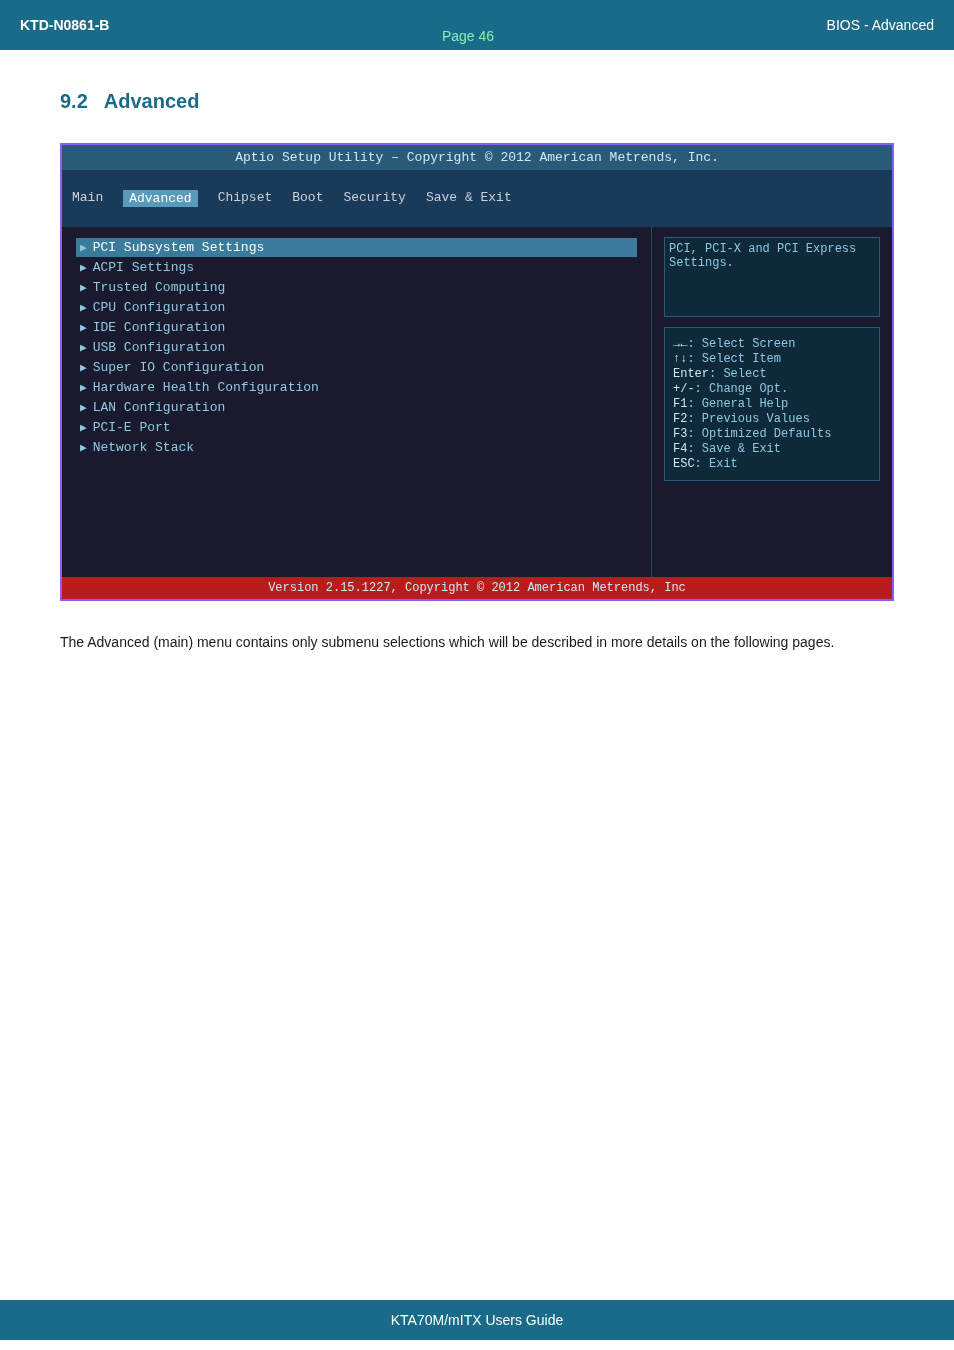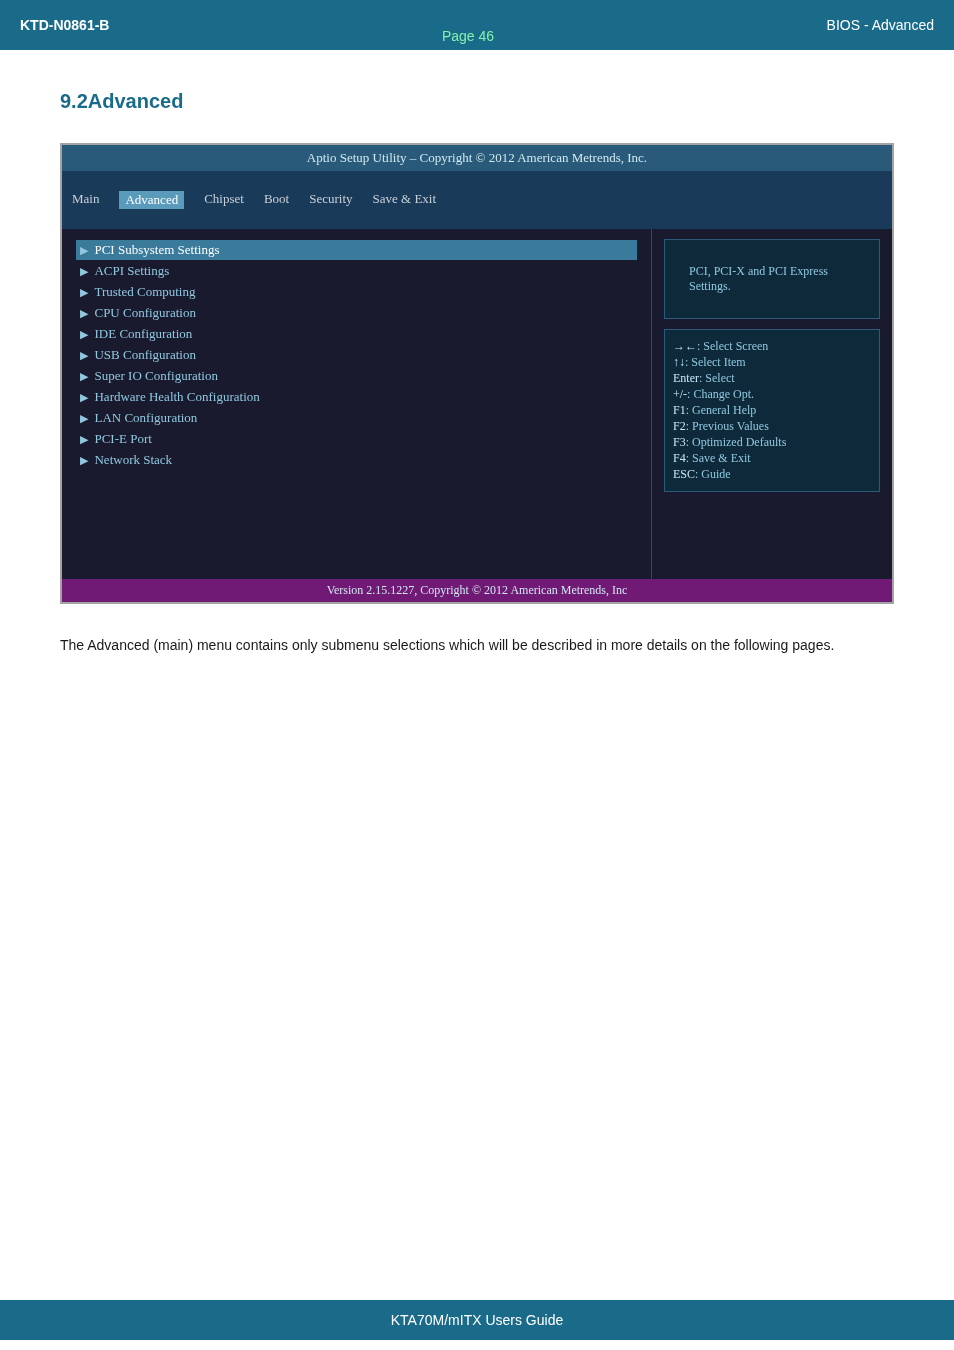--- a/index.html
+++ b/index.html
@@ -39,40 +39,40 @@
 
     
     .main-content {
       padding: 40px 60px;
     }
 
     
     .section-heading {
       display: flex;
       align-items: baseline;
-      gap: 0;
+      gap: 16px;
       margin-bottom: 30px;
     }
     .section-number {
       font-size: 20px;
       font-weight: bold;
       color: #1a6b8a;
     }
     .section-title {
       font-size: 20px;
       font-weight: bold;
       color: #1a6b8a;
     }
 
     
     .bios-panel {
-      border: 2px solid #a3a3a3;
+      border: 2px solid #8b5cf6;
       background: #1a1a2e;
       color: #c8d0d8;
-      font-family: Liberation Serif, serif;
+      font-family: Liberation Mono, monospace;
       font-size: 13px;
       margin-bottom: 30px;
     }
 
     
     .bios-title-bar {
       background: #2a5a7a;
       text-align: center;
       padding: 5px;
       color: #d0e8f0;
@@ -135,21 +135,21 @@
       width: 240px;
       padding: 10px 12px;
       display: flex;
       flex-direction: column;
       gap: 10px;
     }
 
     .bios-info-box {
       background: #0e2a3a;
       border: 1px solid #2a5a7a;
-      padding: 24px;
+      padding: 4px;
       color: #90c8e0;
       font-size: 12px;
       min-height: 80px;
     }
 
     .bios-help-box {
       background: #0e2a3a;
       border: 1px solid #2a5a7a;
       padding: 8px;
       color: #90c8e0;
@@ -159,21 +159,21 @@
       margin: 1px 0;
       font-size: 12px;
       color: #90c8e0;
     }
     .bios-help-key {
       color: #c8e8f8;
     }
 
     
     .bios-footer {
-      background: #701a75;
+      background: #b91c1c;
       text-align: center;
       padding: 4px;
       color: #d0e8f0;
       font-size: 12px;
     }
 
     
     .body-text {
       font-size: 14px;
       line-height: 1.6;
@@ -275,21 +275,21 @@
         <div class="bios-info-box">PCI, PCI-X and PCI Express Settings.</div>
         <div class="bios-help-box" id="bios-help">
             <div class="bios-help-line"><span class="bios-help-key">→←</span><span>: Select Screen</span></div>
             <div class="bios-help-line"><span class="bios-help-key">↑↓</span><span>: Select Item</span></div>
             <div class="bios-help-line"><span class="bios-help-key">Enter</span><span>: Select</span></div>
             <div class="bios-help-line"><span class="bios-help-key">+/-</span><span>: Change Opt.</span></div>
             <div class="bios-help-line"><span class="bios-help-key">F1</span><span>: General Help</span></div>
             <div class="bios-help-line"><span class="bios-help-key">F2</span><span>: Previous Values</span></div>
             <div class="bios-help-line"><span class="bios-help-key">F3</span><span>: Optimized Defaults</span></div>
             <div class="bios-help-line"><span class="bios-help-key">F4</span><span>: Save &amp; Exit</span></div>
-            <div class="bios-help-line"><span class="bios-help-key">ESC</span><span>: Guide</span></div>
+            <div class="bios-help-line"><span class="bios-help-key">ESC</span><span>: Exit</span></div>
           </div>
       </div>
     </div>
 
     <div class="bios-footer">Version 2.15.1227, Copyright © 2012 American Metrends, Inc</div>
   </div>
 
   <p class="body-text">The Advanced (main) menu contains only submenu selections which will be described in more details on the following pages.</p>
 
 </div>

